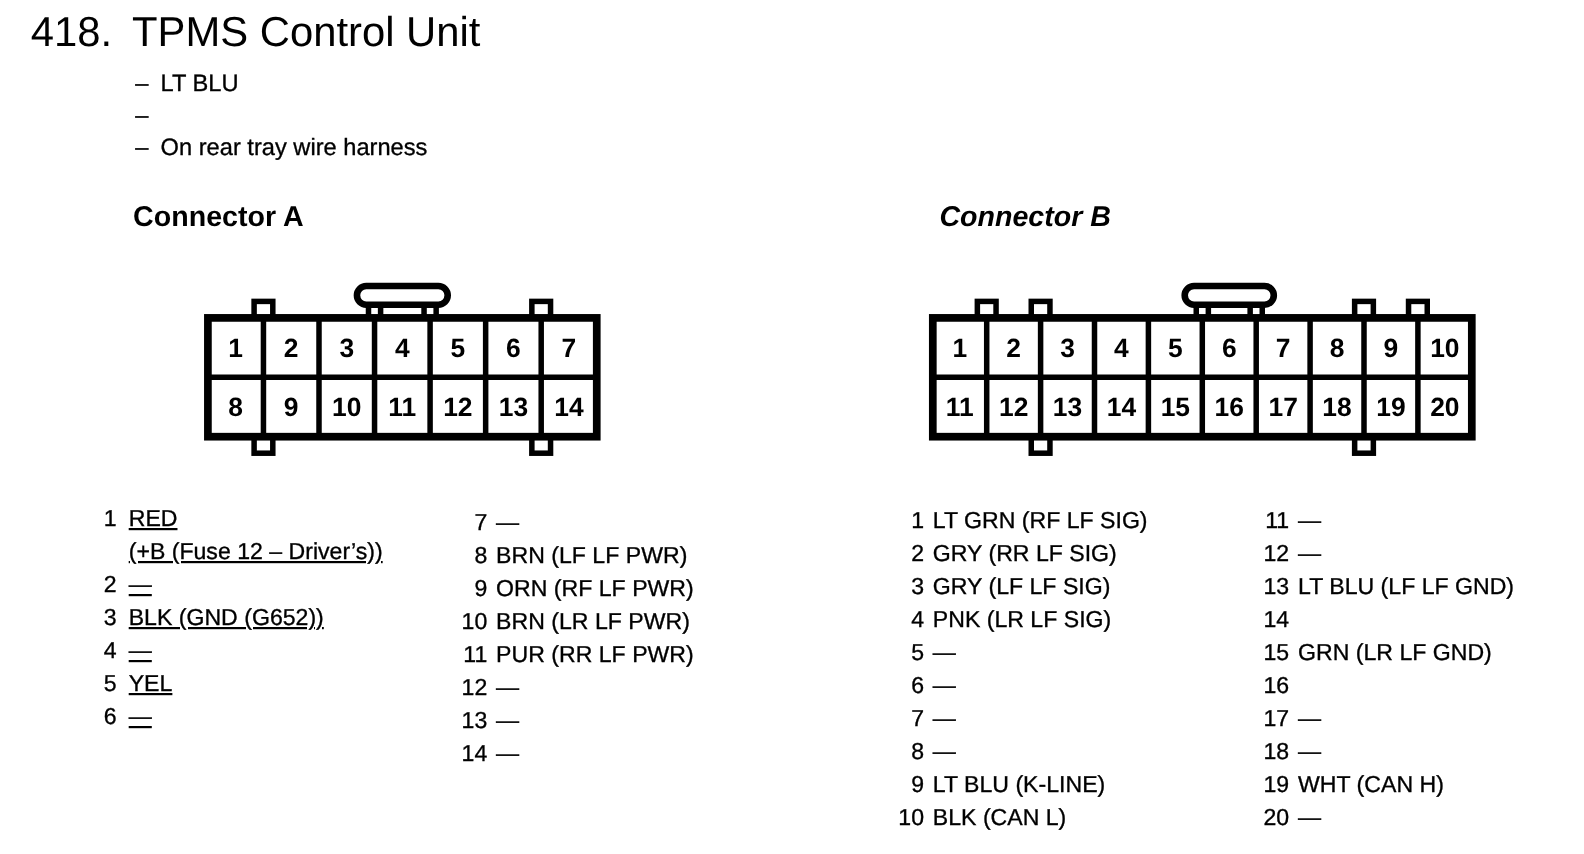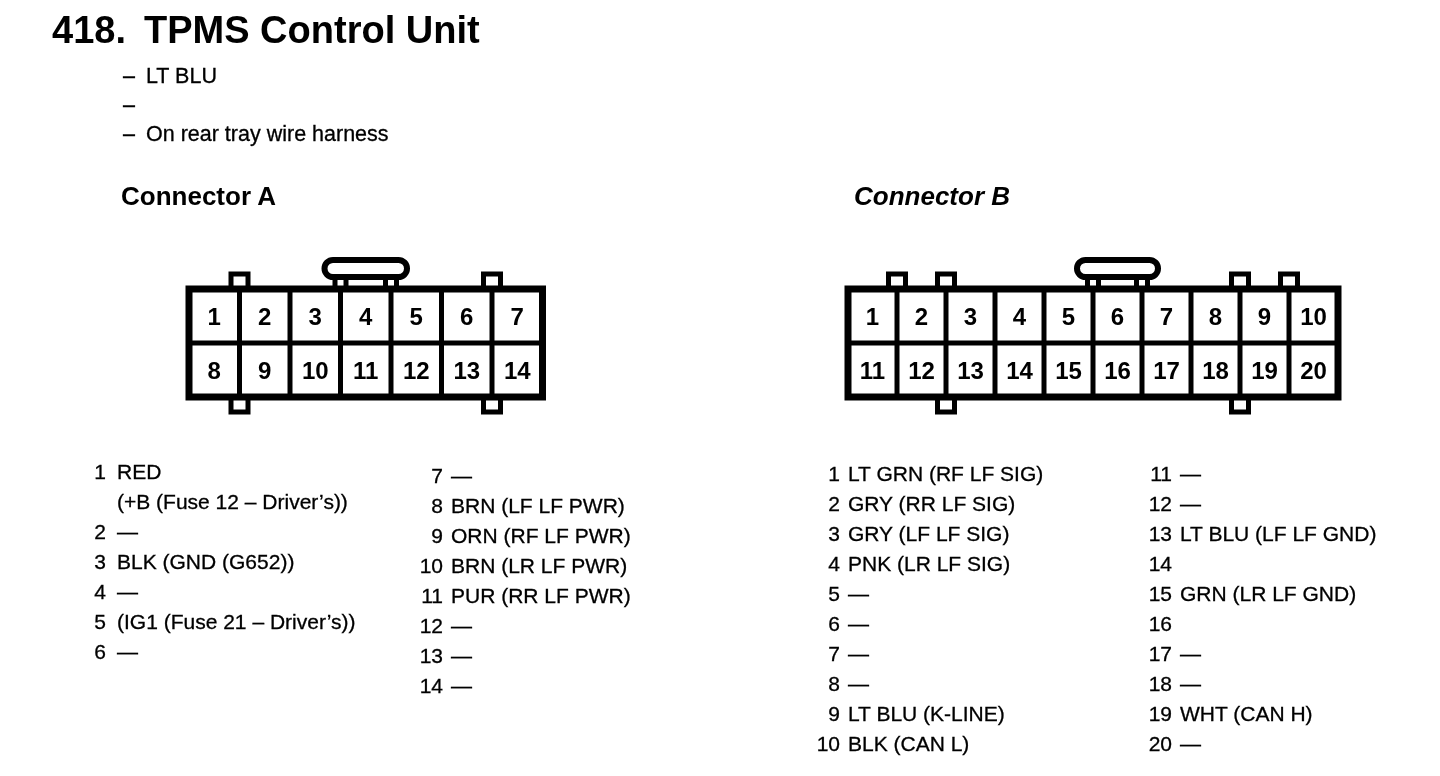--- a/index.html
+++ b/index.html
@@ -4,21 +4,21 @@
 <style>
   html,body{margin:0;padding:0;}
   body{
     width:1440px;height:776px;position:relative;overflow:hidden;
     background:#ffffff;color:#000000;
     font-family:"Liberation Sans", sans-serif;
   }
   .page{position:absolute;inset:0;}
 
   .title-row{position:absolute;left:28px;top:9px;display:flex;
-    font-weight:700;font-size:38px;white-space:nowrap;margin-left:24px;}
+    font-weight:400;font-size:38px;white-space:nowrap;}
   .sec-num{flex:none;width:92px;}
 
   .notes{position:absolute;left:123px;top:62px;font-size:21.5px;line-height:29px;
     -webkit-text-stroke:0.3px #000;}
   .note-row{display:flex;white-space:nowrap;}
   .note-dash{flex:none;width:23px;}
 
   .conn-heading{position:absolute;margin:0;font-size:26px;font-weight:700;white-space:nowrap;}
   #heading-a{left:121px;top:181px;}
   #heading-b{left:854px;top:181px;font-style:italic;}
@@ -28,21 +28,21 @@
   #svg-b{left:828px;top:247px;}
   .conn-svg text{font-family:"Liberation Sans", sans-serif;font-weight:700;font-size:24px;fill:#000;}
 
   .pin-col{position:absolute;font-size:21px;line-height:30px;white-space:nowrap;
     -webkit-text-stroke:0.3px #000;}
   .pin-row{display:flex;}
   .pin-num{flex:none;width:36px;text-align:right;}
   .pin-text{margin-left:8px;}
   #list-a-left{left:80px;top:457px;}
   #list-a-left .pin-num{width:26px;}
-  #list-a-left .pin-text{margin-left:11px;}
+  #list-a-left .pin-text{margin-left:11px;text-decoration:underline;}
   #list-a-right{left:407px;top:461px;}
   #list-b-left{left:804px;top:459px;}
   #list-b-right{left:1136px;top:459px;}
 </style>
 </head>
 <body>
 
 <div class="page">
 
   <div class="title-row">
@@ -163,21 +163,21 @@
       </div>
       <div class="pin-row">
         <span class="pin-num">4</span>
         <div class="pin-text">
           <div>—</div>
         </div>
       </div>
       <div class="pin-row">
         <span class="pin-num">5</span>
         <div class="pin-text">
-          <div>(IG1 (Fuse 21 – Driver’s))</div>
+          <div>YEL</div>
         </div>
       </div>
       <div class="pin-row">
         <span class="pin-num">6</span>
         <div class="pin-text">
           <div>—</div>
         </div>
       </div>
     </div>
   <div class="pin-col" id="list-a-right">

